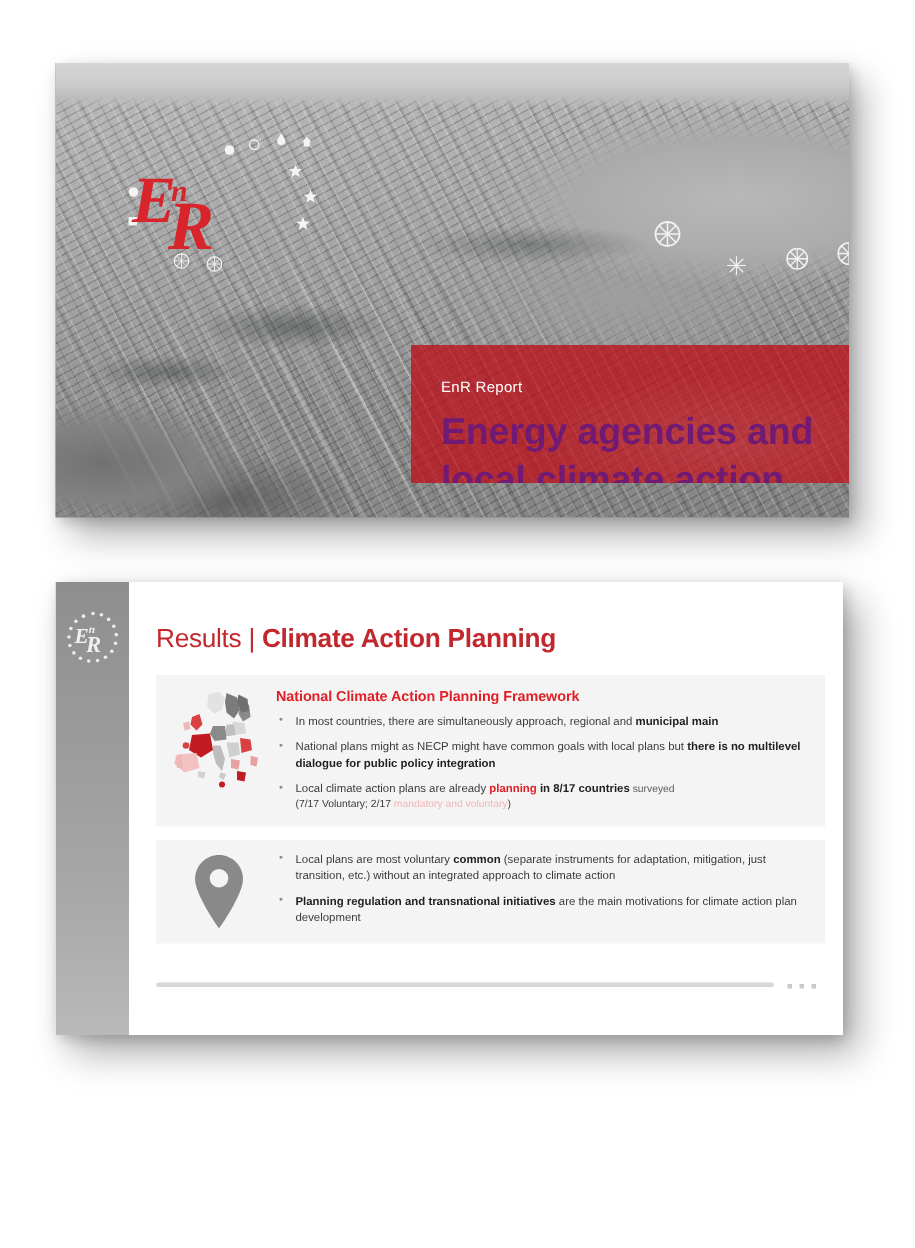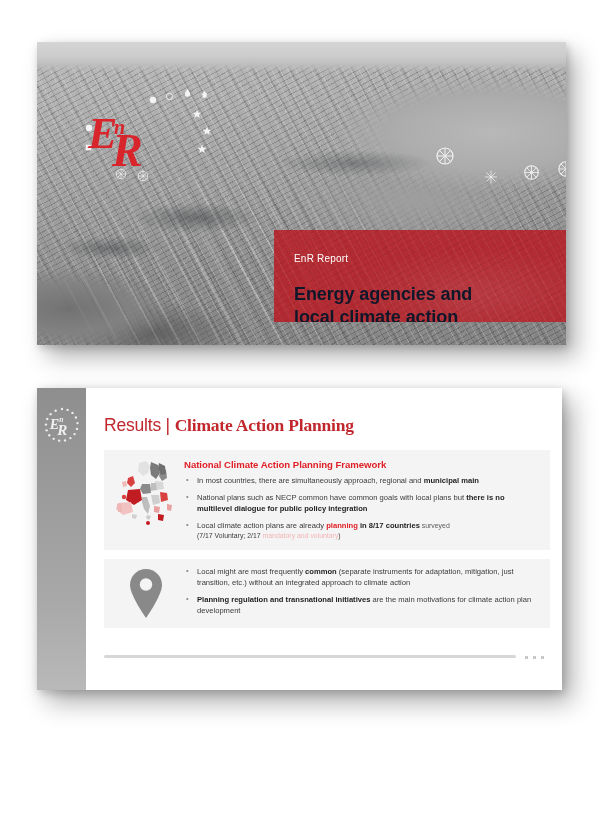--- a/index.html
+++ b/index.html
@@ -105,23 +105,23 @@
     left: 20px;
     top: 23px;
     color: #ffffff;
     font-size: 10px;
     letter-spacing: 0.2px;
     z-index: 2;
   }
   .cover-title {
     position: absolute;
     left: 20px;
-    top: 53px;
-    color: #0f172a;
-    font-size: 18px;
+    top: 42px;
+    color: #701a75;
+    font-size: 25px;
     font-weight: bold;
     line-height: 1.28;
     letter-spacing: -0.1px;
     z-index: 2;
     white-space: pre-line;
   }
 
   
   .slide2 {
     position: absolute;
@@ -156,21 +156,21 @@
   }
   .s2-title {
     margin: 0;
     padding-top: 27px;
     font-size: 17.5px;
     font-weight: normal;
     color: #c1272d;
     letter-spacing: -0.2px;
     white-space: nowrap;
   }
-  .s2-title .bold { font-weight: bold; color: #c1272d; font-family: Liberation Serif, serif; }
+  .s2-title .bold { font-weight: bold; color: #c1272d; }
 
   .block {
     margin-top: 14px;
     background: #f4f4f4;
     display: flex;
     align-items: flex-start;
     padding: 7px 10px 8px 4px;
   }
   .block + .block { margin-top: 9px; }
   .block-icon {
@@ -416,36 +416,36 @@
           <circle cx="33" cy="64" r="2" fill="#c01c22"></circle>
           <circle cx="9" cy="38" r="2.2" fill="#d94040"></circle>
           <path d="M52 45 L57 46 L56 52 L52 51 Z" fill="#e8a0a0"></path>
           <path d="M17 55 L22 56 L21 60 L17 59 Z" fill="#d1d1d1"></path>
         </svg>
       </div>
       <div class="block-content">
         <div class="block-head">National Climate Action Planning Framework</div>
         <ul class="bullets">
           <li><span>In most countries, there are simultaneously approach, regional and </span><span class="b">municipal main</span></li>
-          <li><span>National plans such as NECP common have common goals with local plans but </span><span class="b">there is no multilevel dialogue for public policy integration</span></li>
+          <li><span>National plans might as NECP might have common goals with local plans but </span><span class="b">there is no multilevel dialogue for public policy integration</span></li>
           <li><span>Local climate action plans are already </span><span class="red">planning</span><span class="b"> in 8/17 countries</span><span class="small"> surveyed</span><span class="sub"><span>(7/17 Voluntary; 2/17 </span><span class="pink">mandatory and voluntary</span><span>)</span></span></li>
         </ul>
       </div>
     </div>
 
     <div class="block">
       <div class="block-icon">
         <svg width="36" height="52" viewBox="0 0 36 52">
           <path d="M18 1 C9.2 1 2 8.2 2 17 C2 27.5 18 50 18 50 C18 50 34 27.5 34 17 C34 8.2 26.8 1 18 1 Z" fill="#898989"></path>
           <circle cx="18" cy="16.5" r="6.2" fill="#f4f4f4"></circle>
         </svg>
       </div>
       <div class="block-content">
         <ul class="bullets">
-          <li><span>Local might are most frequently </span><span class="b">common</span><span> (separate instruments for adaptation, mitigation, just transition, etc.) without an integrated approach to climate action</span></li>
+          <li><span>Local plans are most voluntary </span><span class="b">common</span><span> (separate instruments for adaptation, mitigation, just transition, etc.) without an integrated approach to climate action</span></li>
           <li><span class="b">Planning regulation and transnational initiatives</span><span> are the main motivations for climate action plan development</span></li>
         </ul>
       </div>
     </div>
 
     <div class="scroll-track"></div>
     <div class="scroll-dots">
       <i></i>
       <i></i>
       <i></i>

